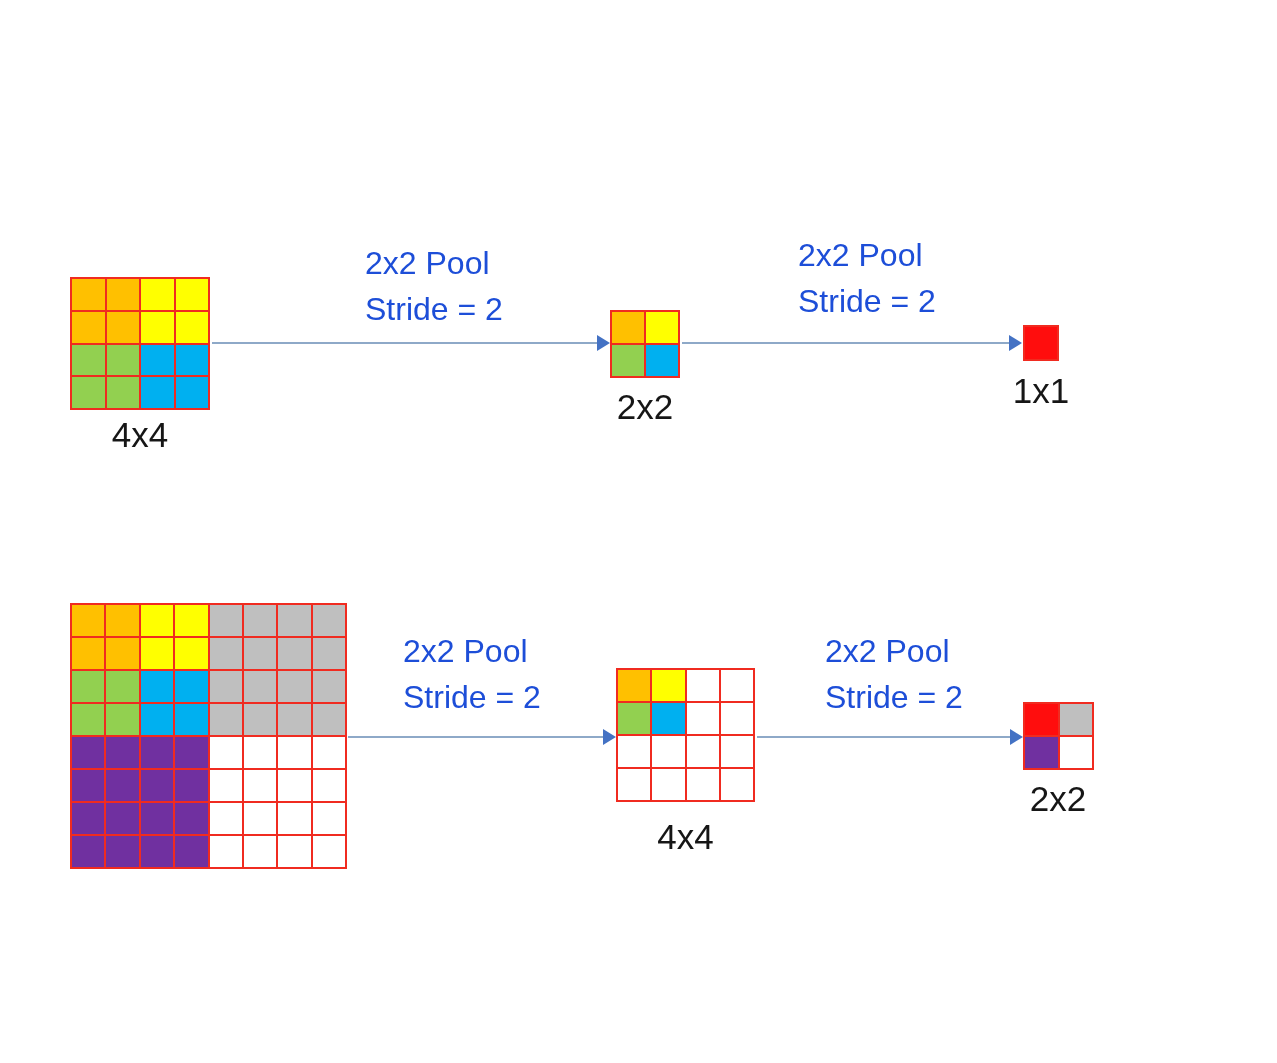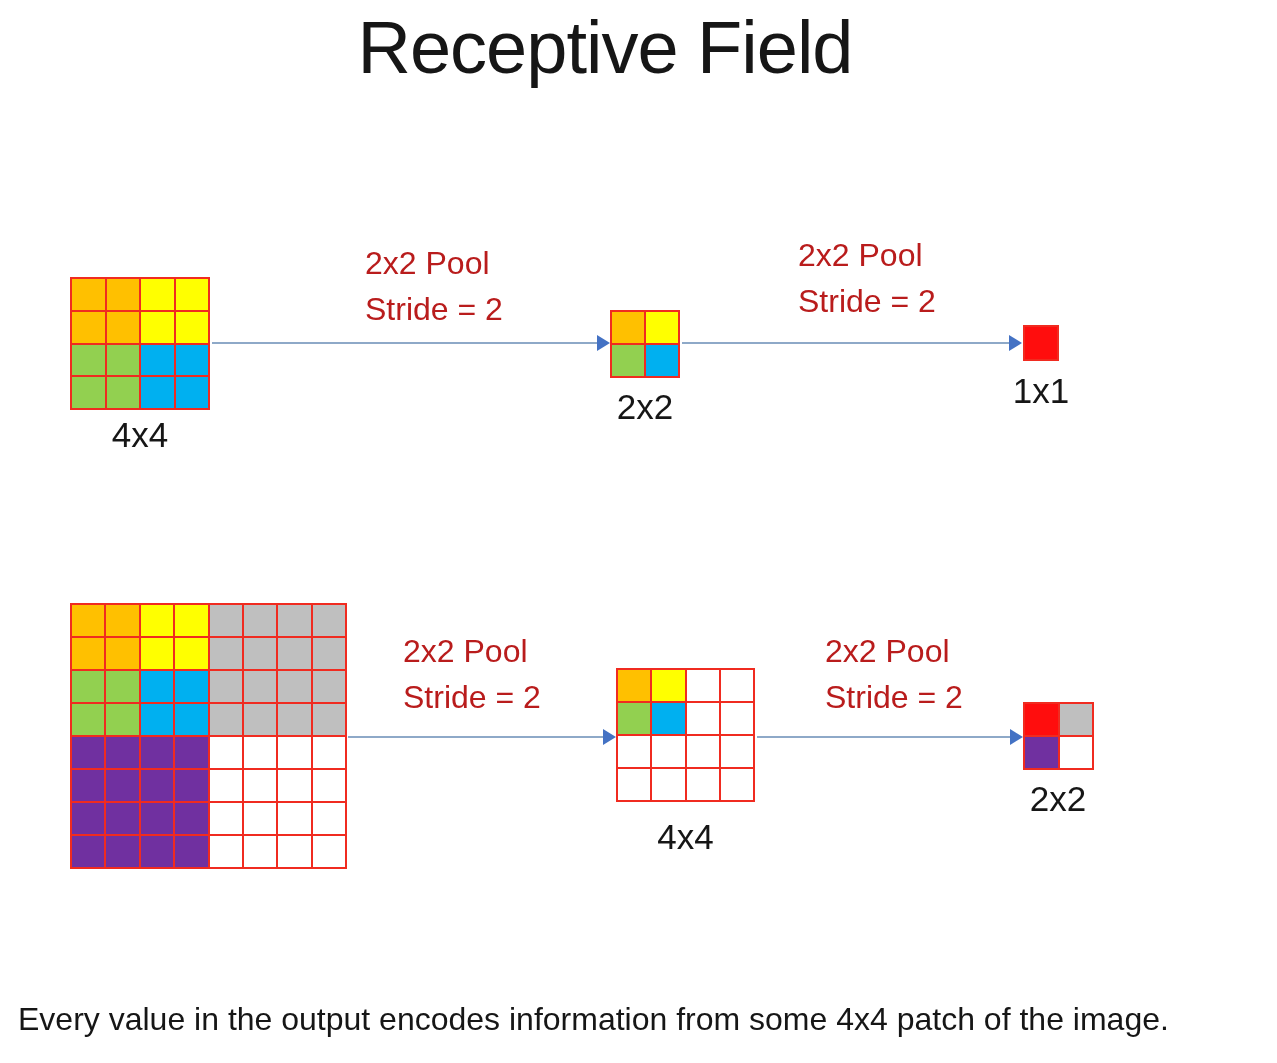--- a/index.html
+++ b/index.html
@@ -43,21 +43,21 @@
     text-align: center;
     font-size: 35px;
     line-height: 38px;
     color: #161616;
     white-space: nowrap;
   }
 
   .pool-label {
     font-size: 32px;
     line-height: 46px;
-    color: #b91c1c;
+    color: #1d4ed8;
     white-space: nowrap;
   }
 
   .arrow {
     display: flex;
     align-items: center;
     height: 16px;
   }
   .arrow-line {
     flex: 1;
@@ -80,21 +80,20 @@
     line-height: 42px;
     color: #161616;
     white-space: nowrap;
   }
 </style>
 </head>
 <body>
 
 <div id="slide">
 
-  <div class="abs title">Receptive Field</div>
 
   <div class="abs pgrid" style="left: 70px; top: 277px; width: 140px; height: 133px; grid-template-columns: repeat(4, 1fr); background: rgb(240, 43, 32);">
       <div class="cell" style="background: rgb(255, 192, 0);"></div>
       <div class="cell" style="background: rgb(255, 192, 0);"></div>
       <div class="cell" style="background: rgb(255, 255, 0);"></div>
       <div class="cell" style="background: rgb(255, 255, 0);"></div>
       <div class="cell" style="background: rgb(255, 192, 0);"></div>
       <div class="cell" style="background: rgb(255, 192, 0);"></div>
       <div class="cell" style="background: rgb(255, 255, 0);"></div>
       <div class="cell" style="background: rgb(255, 255, 0);"></div>
@@ -250,15 +249,14 @@
   </div>
 
   <div class="abs pgrid" style="left: 1023px; top: 702px; width: 71px; height: 68px; grid-template-columns: repeat(2, 1fr); background: rgb(240, 43, 32);">
       <div class="cell" style="background: rgb(255, 13, 13);"></div>
       <div class="cell" style="background: rgb(191, 191, 191);"></div>
       <div class="cell" style="background: rgb(112, 48, 160);"></div>
       <div class="cell" style="background: rgb(255, 255, 255);"></div>
     </div>
   <div class="abs size-label" style="left:1018px; top:780px; width:80px;">2x2</div>
 
-  <div class="abs caption">Every value in the output encodes information from some 4x4 patch of the image.</div>
 
 </div>
 
 </body></html>

